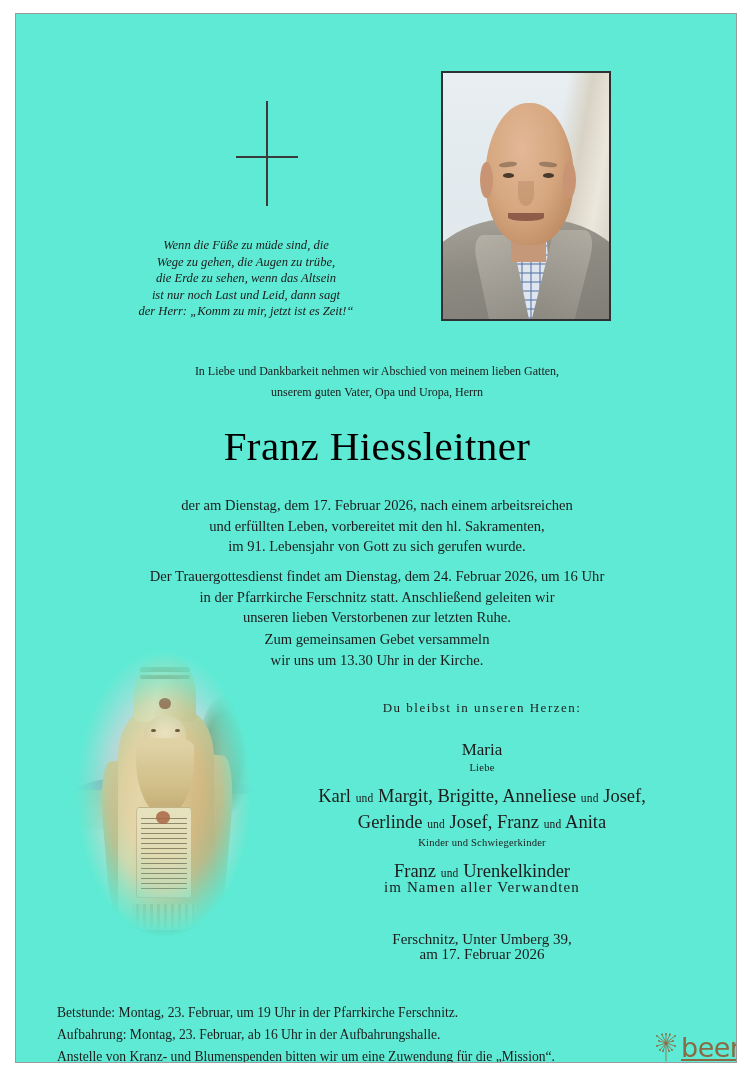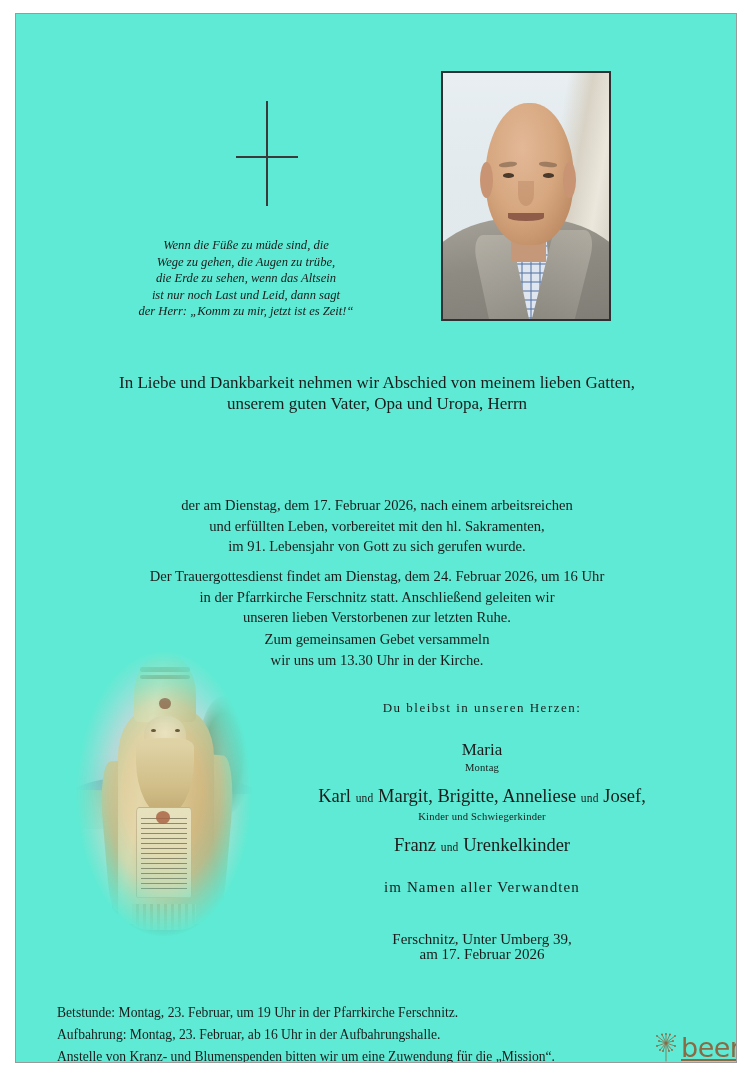--- a/index.html
+++ b/index.html
@@ -210,23 +210,22 @@
     color: #1a1a1a;
   }
 
   
   .intro {
     position: absolute;
     left: 41px;
     top: 347px;
     width: 640px;
     text-align: center;
-    font-size: 17px;
+    font-size: 12px;
     line-height: 21px;
-    margin-top: 11px;
   }
   .name {
     position: absolute;
     left: 41px;
     top: 407px;
     width: 640px;
     text-align: center;
     font-size: 41px;
     line-height: 50px;
     letter-spacing: 0.4px;
@@ -586,20 +585,21 @@
       <div>die Erde zu sehen, wenn das Altsein</div>
       <div>ist nur noch Last und Leid, dann sagt</div>
       <div>der Herr: „Komm zu mir, jetzt ist es Zeit!“</div>
     </div>
 
     <div class="intro">
       <div>In Liebe und Dankbarkeit nehmen wir Abschied von meinem lieben Gatten,</div>
       <div>unserem guten Vater, Opa und Uropa, Herrn</div>
     </div>
 
+    <div class="name">Franz Hiessleitner</div>
 
     <div class="died">
       <div>der am Dienstag, dem 17. Februar 2026, nach einem arbeitsreichen</div>
       <div>und erfüllten Leben, vorbereitet mit den hl. Sakramenten,</div>
       <div>im 91. Lebensjahr von Gott zu sich gerufen wurde.</div>
     </div>
 
     <div class="service">
       <div>Der Trauergottesdienst findet am Dienstag, dem 24. Februar 2026, um 16 Uhr</div>
       <div>in der Pfarrkirche Ferschnitz statt. Anschließend geleiten wir</div>
@@ -634,29 +634,36 @@
       </div>
       <div class="st-tablet-seal"></div>
       <div class="st-fringe"></div>
     </div>
 
     <div class="heart-head">Du bleibst in unseren Herzen:</div>
 
     <div class="fam">
       <div class="fam-block">
         <div class="fam-name">Maria</div>
-        <div class="fam-role">Montag</div>
+        <div class="fam-role">Liebe</div>
       </div>
       <div class="fam-block">
         <div class="fam-children">
           <span>Karl</span>
           <span class="und">und</span>
           <span>Margit, Brigitte, Anneliese</span>
           <span class="und">und</span>
           <span>Josef,</span>
+        </div>
+        <div class="fam-children">
+          <span>Gerlinde</span>
+          <span class="und">und</span>
+          <span>Josef, Franz</span>
+          <span class="und">und</span>
+          <span>Anita</span>
         </div>
         <div class="fam-role">Kinder und Schwiegerkinder</div>
       </div>
       <div class="fam-block">
         <div class="fam-grand">
           <span>Franz</span>
           <span class="und">und</span>
           <span>Urenkelkinder</span>
         </div>
       </div>

